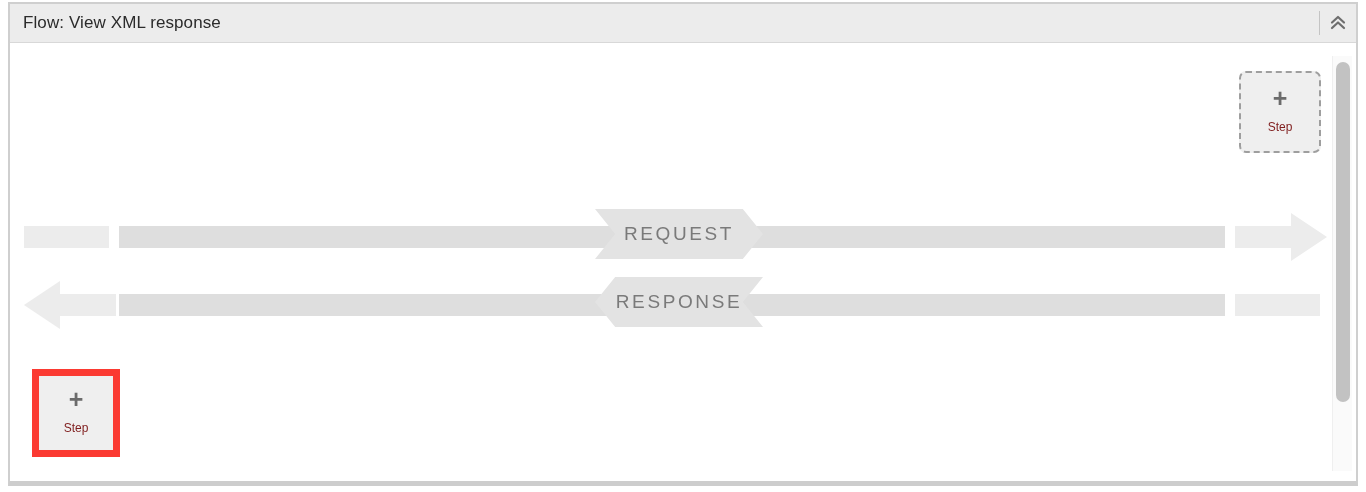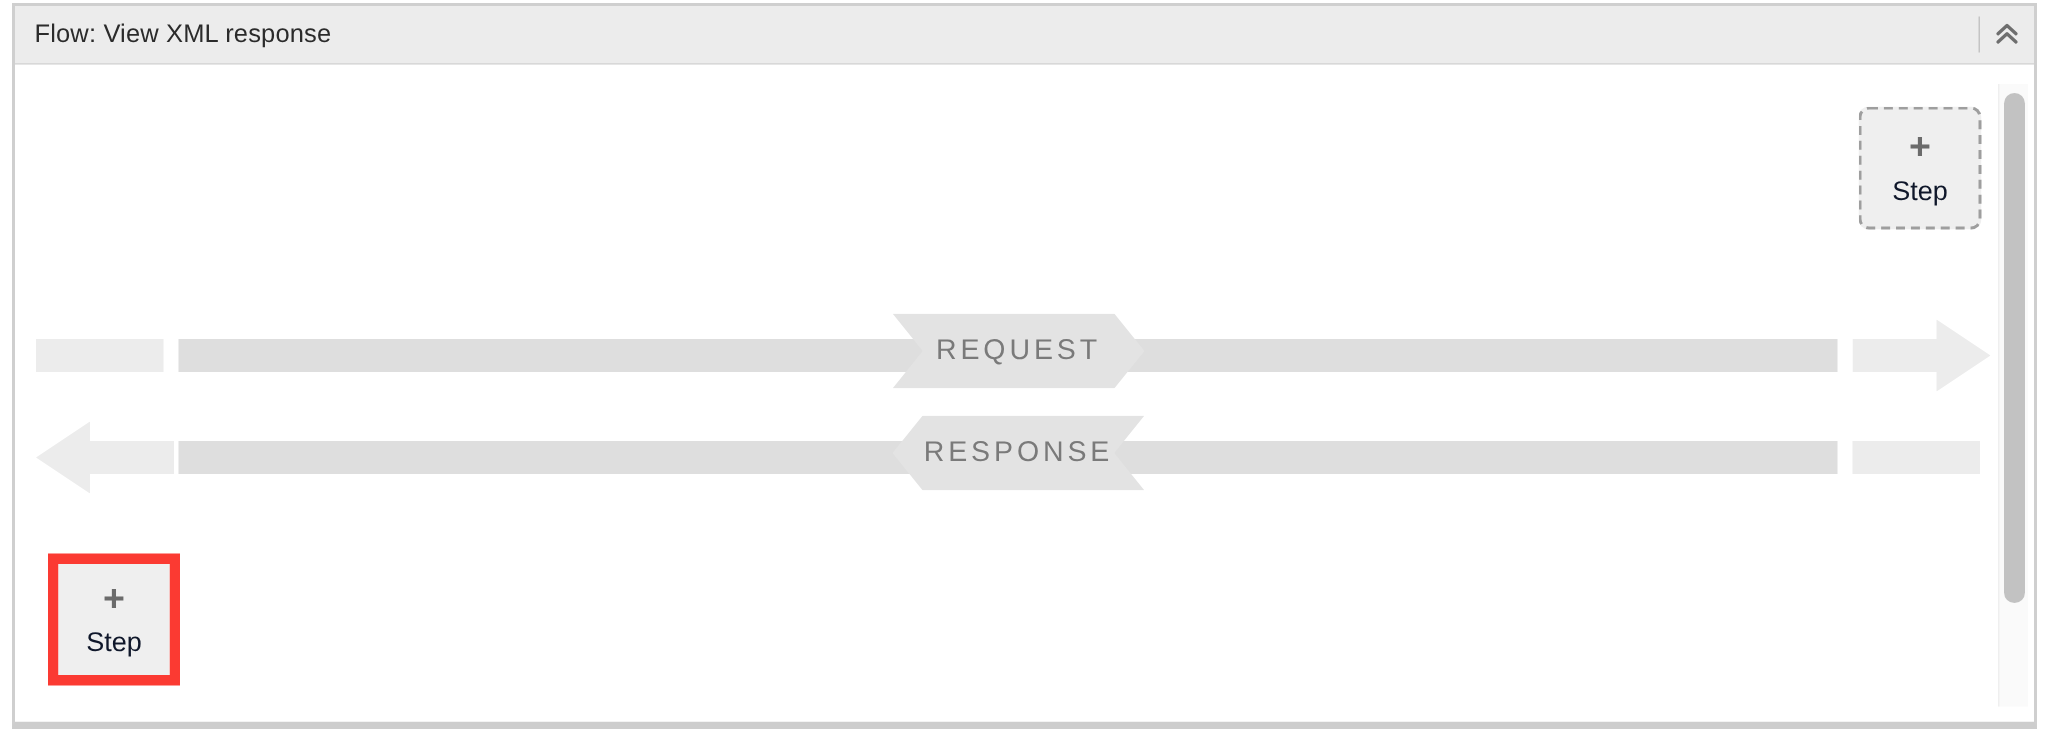--- a/index.html
+++ b/index.html
@@ -103,22 +103,22 @@
     user-select: none;
   }
   .add-step .plus {
     font-size: 25px;
     line-height: 20px;
     color: #6b6b6b;
     font-weight: 700;
     margin-bottom: 10px;
   }
   .add-step .lbl {
-    font-size: 18px;
-    color: #0f172a;
+    font-size: 12px;
+    color: #7f1d1d;
     line-height: 18px;
   }
 
   .add-step.dashed {
     border: 2px dashed #9e9e9e;
     border-radius: 7px;
     right: 35px;
     top: 27px;
   }
 

